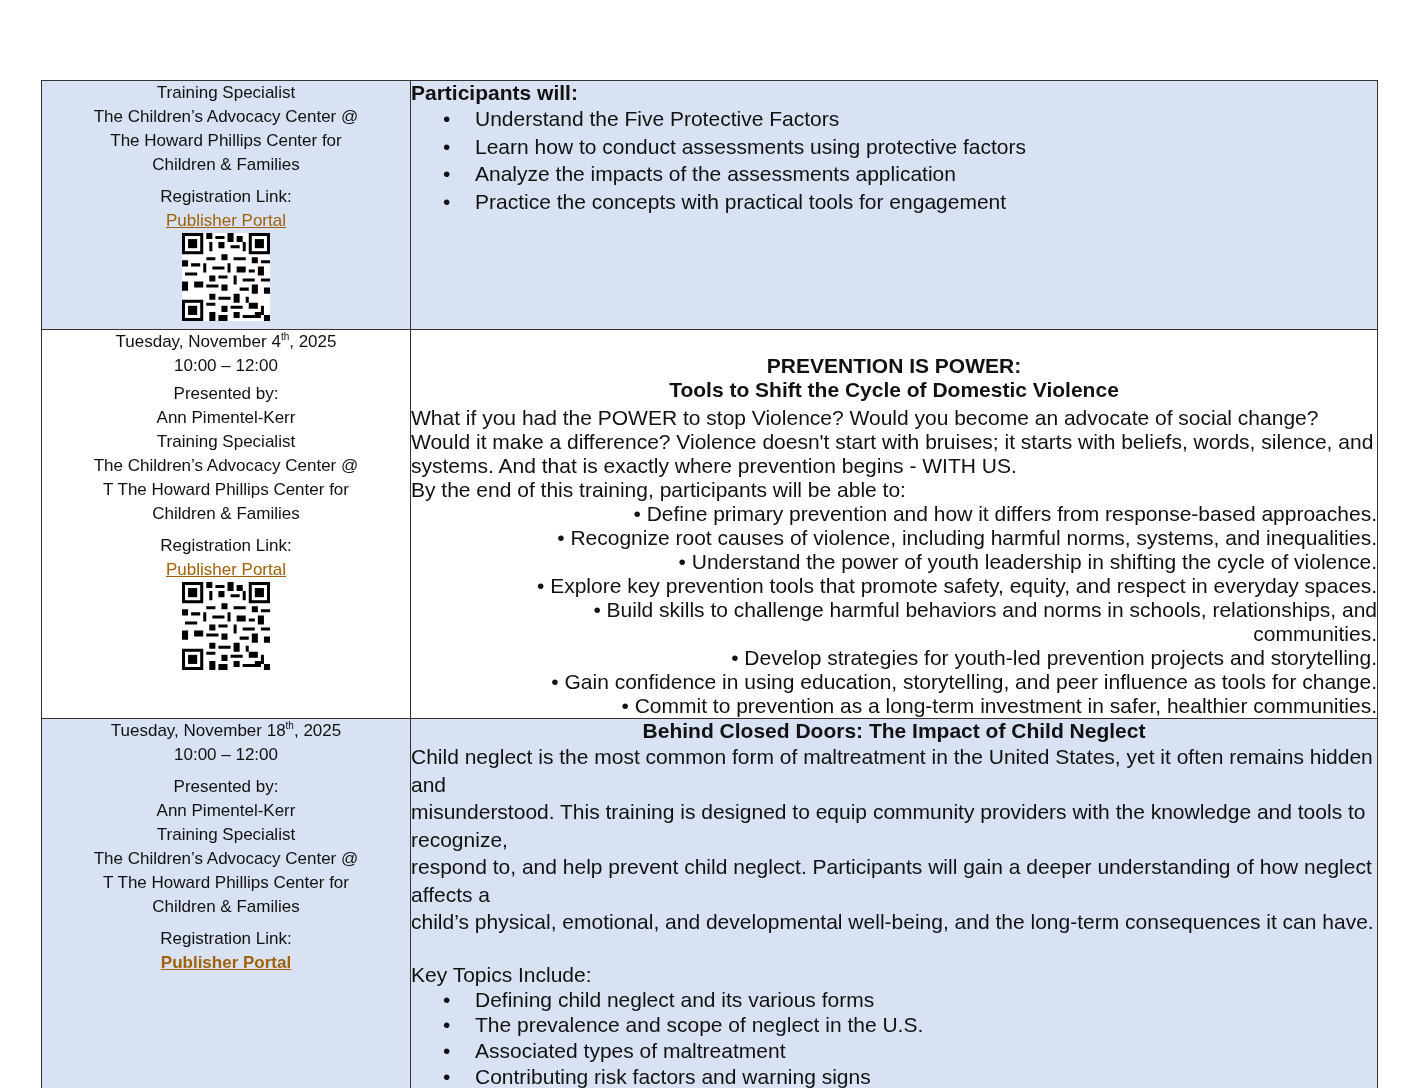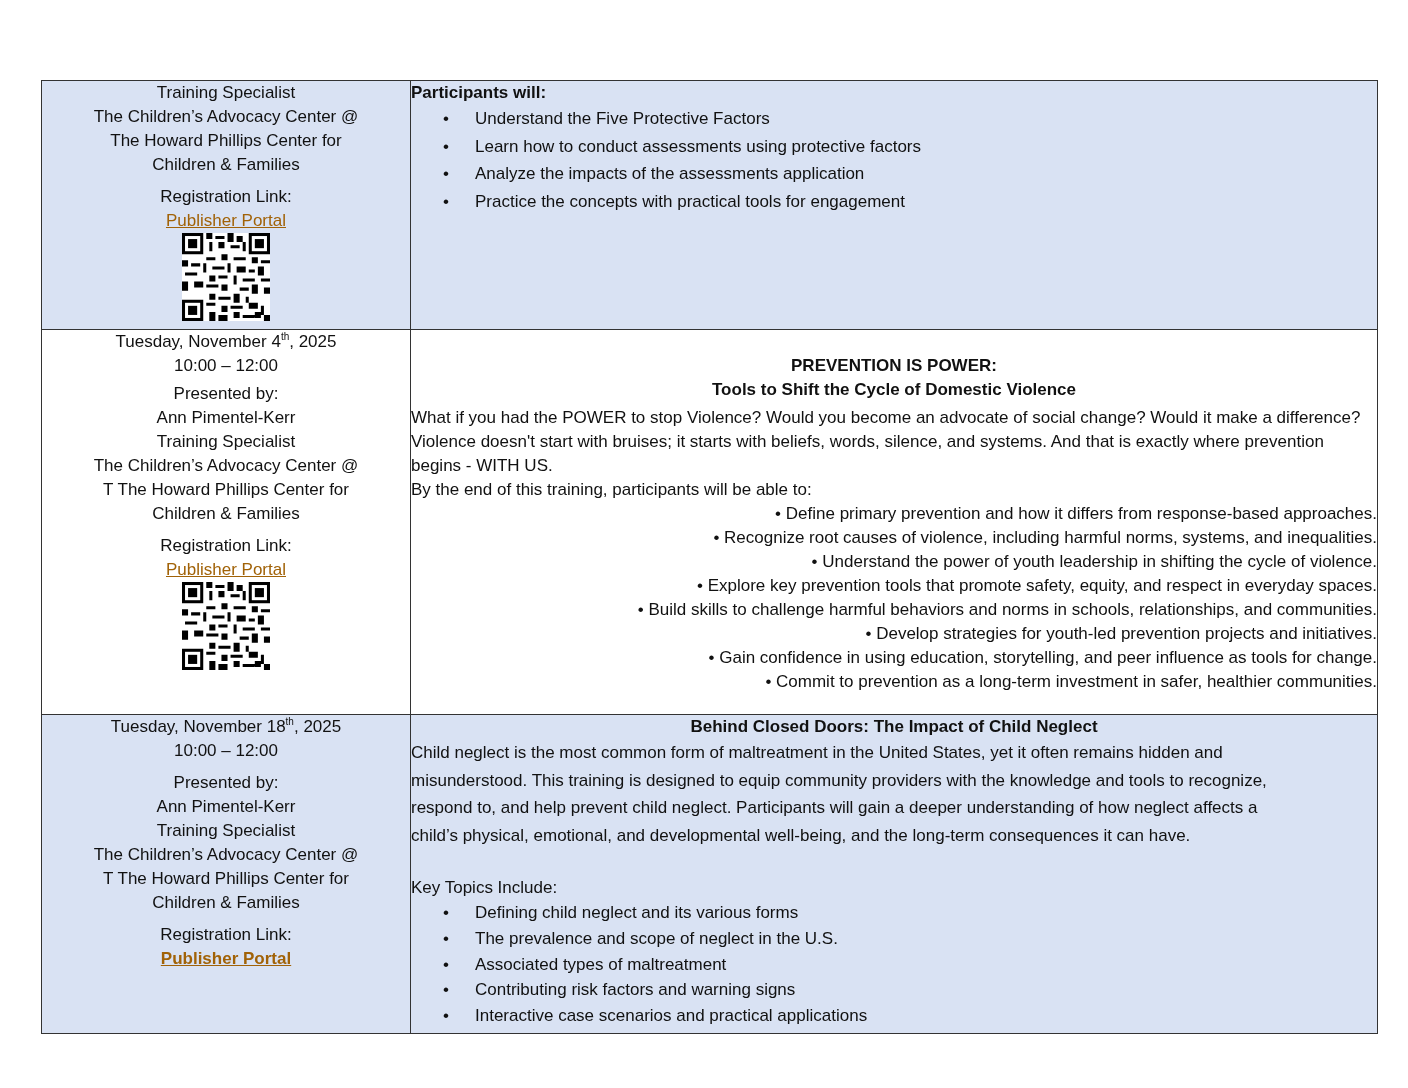--- a/index.html
+++ b/index.html
@@ -12,21 +12,21 @@
   col.right { width: 967px; }
   .shade { background: #d9e2f3; }
   .white { background: #ffffff; }
   .left-cell { text-align: center; font-size: 17px; line-height: 24px; }
   .left-cell .bold { font-weight: normal; }
   .left-cell sup { font-size: 10px; line-height: 0; }
   .gap { height: 8px; }
   a.portal { color: #a16207; text-decoration: underline; }
   a.portal.bold { font-weight: bold; }
   .qr { display: block; margin: 0 auto; width: 88px; height: 88px; }
-  .right-cell { font-size: 17px; line-height: 24px; padding: 0 10px 0 9px; margin-top: 19px; }
+  .right-cell { font-size: 21px; line-height: 24px; padding: 0 10px 0 9px; margin-top: 19px; }
   .right-cell .hd { font-weight: bold; }
   .right-cell .center { text-align: center; font-weight: bold; }
   ul.dots { list-style: none; margin: 0; padding: 0; }
   ul.dots li { position: relative; padding-left: 64px; }
   ul.dots li::before { content: "•"; position: absolute; left: 32px; top: 0; }
   ul.inline { list-style: none; margin: 0; padding: 0 0 0 63px; }
   ul.inline li { line-height: 24px; text-align: right; }
   .r1 td { height: 248px; }
   .r2 td { height: 360px; }
   .r3 td { height: 318px; }
@@ -108,21 +108,21 @@
       <div class="center">Tools to Shift the Cycle of Domestic Violence</div>
       <div style="height:4px"></div>
       <div>What if you had the POWER to stop Violence? Would you become an advocate of social change? Would it make a difference? Violence doesn't start with bruises; it starts with beliefs, words, silence, and systems. And that is exactly where prevention begins - WITH US.</div>
       <div>By the end of this training, participants will be able to:</div>
       <ul class="inline">
         <li>• Define primary prevention and how it differs from response-based approaches.</li>
         <li>• Recognize root causes of violence, including harmful norms, systems, and inequalities.</li>
         <li>• Understand the power of youth leadership in shifting the cycle of violence.</li>
         <li>• Explore key prevention tools that promote safety, equity, and respect in everyday spaces.</li>
         <li>• Build skills to challenge harmful behaviors and norms in schools, relationships, and communities.</li>
-        <li>• Develop strategies for youth-led prevention projects and initiatives.</li>
+        <li>• Develop strategies for youth-led prevention projects and storytelling.</li>
         <li>• Gain confidence in using education, storytelling, and peer influence as tools for change.</li>
         <li>• Commit to prevention as a long-term investment in safer, healthier communities.</li>
       </ul>
     </td>
   </tr>
 
   <tr class="r3">
     <td class="shade left-cell">
       <div class="bold"><span>Tuesday, November 18</span><sup>th</sup><span>, 2025</span></div>
       <div class="bold">10:00 – 12:00</div>

